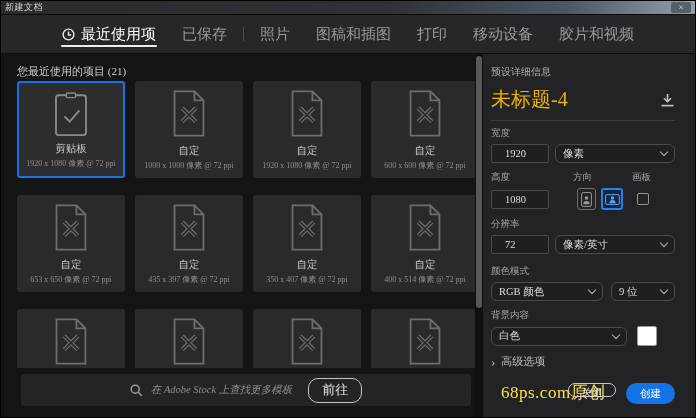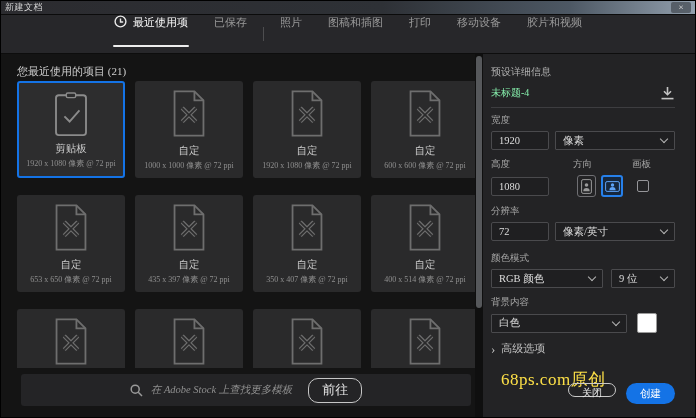--- a/index.html
+++ b/index.html
@@ -10,21 +10,21 @@
     -webkit-font-smoothing:antialiased;
   }
   
   .titlebar{height:13px;display:flex;align-items:center;border-bottom:1px solid #0b0b0b;
     background:linear-gradient(90deg,#2b2b2f 0%,#2e3136 55%,#4d5864 82%,#93a0ae 100%);}
   .titlebar-title{font-size:9px;color:#d8d8d8;padding-left:4px;letter-spacing:.5px;white-space:nowrap;}
   .titlebar-close{margin-left:auto;margin-right:4px;width:20px;height:11px;display:flex;align-items:center;justify-content:center;
     background:rgba(70,76,84,.75);border-radius:2px;color:#e3e3e3;font-size:9px;line-height:9px;cursor:default;}
   
   .tabbar{height:38px;background:#27272a;border-bottom:1px solid #0d0d0d;display:flex;justify-content:center;align-items:stretch;}
-  .tab{position:relative;display:flex;gap:6px;padding:0 13px;font-size:11px;color:#9b9b9b;white-space:nowrap;}
+  .tab{position:relative;display:flex;align-items:center;gap:6px;padding:0 13px;font-size:15px;color:#9b9b9b;white-space:nowrap;}
   .tab.active{color:#ffffff;}
   .tab.active::after{content:"";position:absolute;left:12px;right:12px;bottom:6px;height:2px;background:#ededed;border-radius:1px;}
   .tab-divider{width:1px;background:#4d4d4f;margin:12px 3px;}
   
   .body{display:flex;height:363px;}
   .left{width:480px;position:relative;background:#141414;overflow:hidden;}
   .left-heading{position:absolute;top:10px;left:16px;font-size:11px;color:#cfcfcf;}
   .grid-clip{position:absolute;top:27px;left:16px;width:462px;height:287px;overflow:hidden;}
   .grid{display:grid;grid-template-columns:repeat(4,108px);grid-auto-rows:97px;gap:17px 10px;}
   .tile{background:#2a2a2b;border-radius:3px;position:relative;display:flex;flex-direction:column;
@@ -38,27 +38,27 @@
     display:flex;align-items:center;justify-content:center;gap:16px;}
   .search-inner{display:flex;align-items:center;gap:8px;}
   .search-ph{font-size:10.5px;font-style:italic;color:#8f8f8f;}
   .go-btn{border:1px solid #c6c6c6;border-radius:10px;color:#e6e6e6;font-size:13px;padding:2.5px 13px;background:transparent;cursor:default;}
   .scrollbar{width:8px;background:#0f0f0f;position:relative;}
   .scroll-thumb{position:absolute;top:2px;left:1px;width:6px;height:252px;background:#56585b;border-radius:3px;}
   
   .right{flex:1;background:#232325;padding:11px 20px 0 8px;box-sizing:border-box;position:relative;}
   .panel-heading{font-size:10px;color:#b0b0b0;}
   .title-row{display:flex;align-items:center;justify-content:space-between;margin-top:7px;}
-  .doc-title{font-size:10px;color:#86efac;}
+  .doc-title{font-size:20px;color:#eab308;}
   .hdiv{border-top:1px solid #3d3d40;margin:7px 0 6px;}
   .f-label{font-size:9.5px;color:#a6a6a6;margin-bottom:4px;}
   .f-row{display:flex;align-items:center;margin-bottom:8px;}
   .input{width:58px;height:19px;background:#1f1f21;border:1px solid #4a4a4d;border-radius:2px;color:#dedede;
-    font-size:10.5px;line-height:17px;padding-left:7px;box-sizing:border-box;}
-  .select{flex:1;height:19px;margin-left:6px;background:#1f1f21;border:1px solid #4a4a4d;border-radius:1px;
+    font-size:10.5px;line-height:17px;padding-left:13px;box-sizing:border-box;}
+  .select{flex:1;height:19px;margin-left:6px;background:#1f1f21;border:1px solid #4a4a4d;border-radius:6px;
     display:flex;align-items:center;justify-content:space-between;padding:0 7px;color:#dedede;font-size:10.5px;box-sizing:border-box;}
   .select.w1{flex:none;width:112px;margin-left:0;}
   .select.w2{flex:none;width:64px;margin-left:8px;}
   .select.w3{flex:none;width:136px;margin-left:0;}
   .chev{width:5px;height:5px;border-right:1.4px solid #b5b5b5;border-bottom:1.4px solid #b5b5b5;transform:rotate(45deg);margin-top:-3px;flex:none;}
   .labels3{display:flex;font-size:9.5px;color:#a6a6a6;margin-bottom:4px;}
   .labels3 .c1{width:82px;}.labels3 .c2{width:59px;}
   .orient-group{display:flex;align-items:center;margin-left:28px;}
   .orient-btn{width:19px;height:22px;border:1px solid #6f6f73;border-radius:3px;display:flex;align-items:center;justify-content:center;background:transparent;box-sizing:border-box;}
   .orient-btn.selected{width:22px;margin-left:5px;border:2px solid #2680eb;background:#16273d;}

